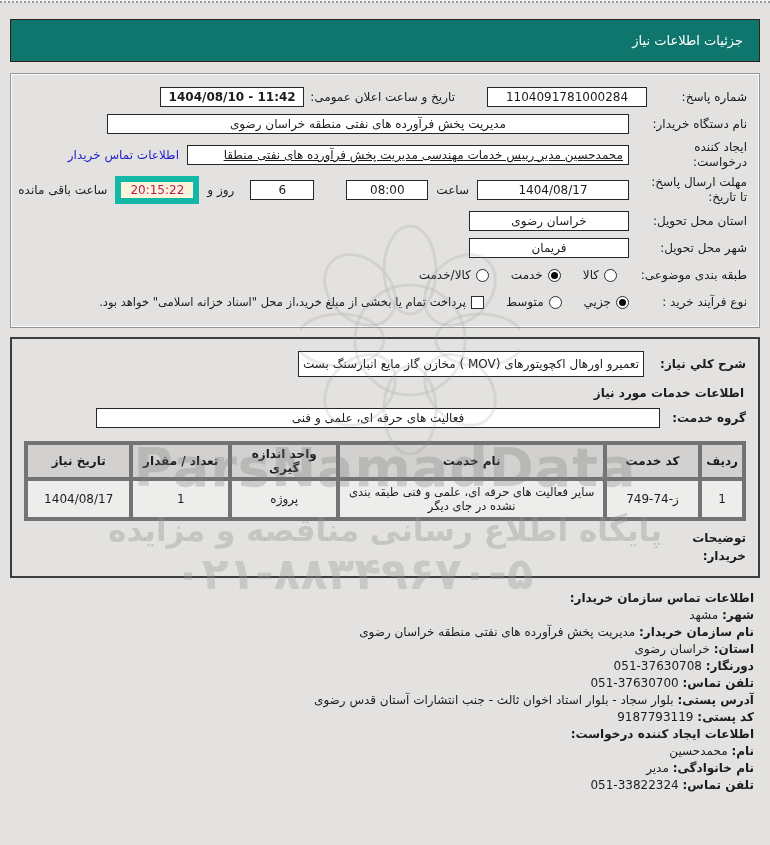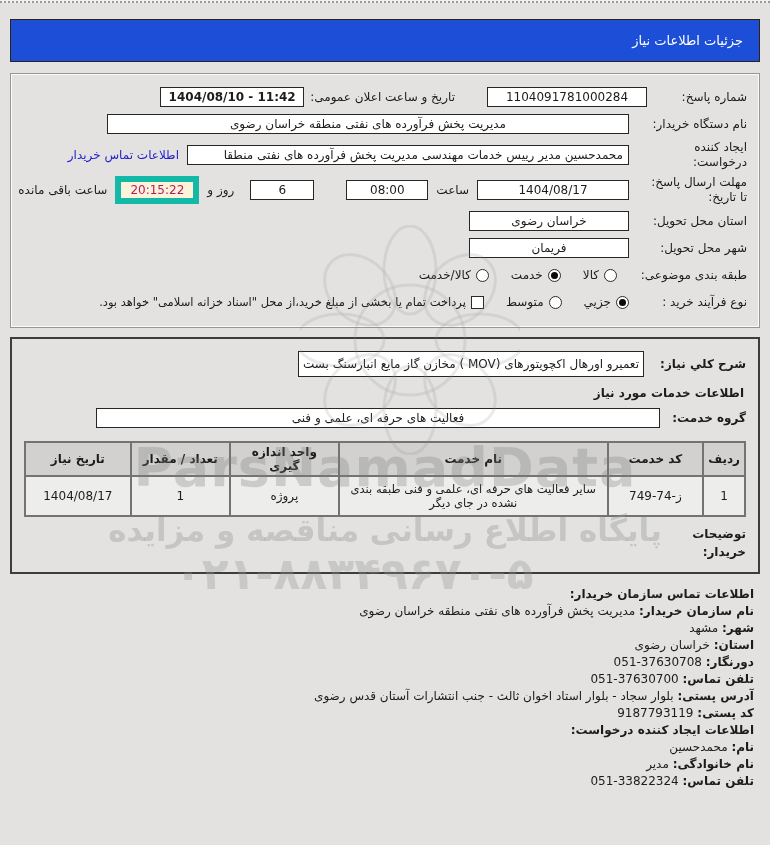--- a/index.html
+++ b/index.html
@@ -9,21 +9,21 @@
     background:#e3e2e0;
     font-family:"DejaVu Sans","Liberation Sans",sans-serif;
     font-size:12px; color:#1c1c1c;
     direction:rtl;
     position:relative; overflow:hidden;
   }
   .top-strip { height:3px; background:#f2f1ef; border-bottom:2px dotted #9a9a9a; }
 
   .title-bar {
     margin:16px 10px 11px 10px;
-    background:#1d4ed8;
+    background:#0f766e;
     border:1px solid #2e2315;
     color:#ffffff;
     height:43px;
     display:flex; align-items:center;
     padding:0 16px;
     font-size:13px;
   }
 
   .panel {
     margin:0 10px;
@@ -49,21 +49,21 @@
     min-height:20px;
     display:inline-flex; align-items:center; justify-content:center;
     padding:1px 5px;
     line-height:1.2;
     overflow:hidden; white-space:nowrap;
     flex:none;
   }
   .w-need { width:160px; }
   .w-announce { width:144px; margin-right:6px;font-weight:bold; }
   .w-org { width:522px; }
-  .w-creator { width:442px; justify-content:flex-start; }
+  .w-creator { width:442px; justify-content:flex-start;text-decoration:underline; }
   .w-date { width:152px; }
   .w-time { width:82px; margin:0 8px; }
   .w-days { width:64px; margin-right:24px; }
   .w-count { width:84px; margin:0 8px; }
   .w-region { width:160px; }
   .w-desc { width:346px; min-height:26px; }
   .w-group { flex:1 1 auto; margin-left:72px; }
 
   .countdown { background:#fbf4da; border:6px solid #14b8a6; color:#be185d; }
 
@@ -85,21 +85,21 @@
   .opt { display:inline-flex; align-items:center; margin-left:22px; }
   .smalltext { font-size:11.5px; }
 
   .bold { font-weight:bold; }
   .sec-head { font-weight:bold; margin:9px 2px 7px 0; }
 
   table.svc {
     width:100%; border-collapse:collapse; margin:12px 0 6px 0;
     background:#ececec;
   }
-  table.svc th, table.svc td { border:2px solid #737373; padding:2px 4px; text-align:center; }
+  table.svc th, table.svc td { border:4px solid #737373; padding:2px 4px; text-align:center; }
   table.svc th { background:#d2d1cf; font-weight:bold; height:30px; }
   table.svc td { height:40px; background:#ededec; }
   .col-row { width:36px; } .col-code { width:96px; } .col-name { width:272px; }
   .col-unit { width:110px; } .col-qty { width:100px; } .col-date { width:106px; }
 
   .notes-row { display:flex; align-items:flex-start; margin:6px 0 2px 0; }
   .notes-label { flex:none; width:88px; font-weight:bold; line-height:1.5; padding-top:2px; }
   .notes-box {
     background:#fff; border:1px solid #222;
     padding:4px 8px; margin-left:86px;
@@ -260,26 +260,26 @@
       <span>خریدار:</span>
     </span>
   </div>
 
 </div>
 
 <div class="contact">
   <div class="cline clabel">اطلاعات تماس سازمان خریدار:</div>
 
   <div class="cline">
+    <span class="clabel">شهر:</span>
+    <span>مشهد</span>
+  </div>
+  <div class="cline">
     <span class="clabel">نام سازمان خریدار:</span>
     <span>مدیریت پخش فرآورده های نفتی منطقه خراسان رضوی</span>
-  </div>
-  <div class="cline">
-    <span class="clabel">شهر:</span>
-    <span>مشهد</span>
   </div>
   <div class="cline">
     <span class="clabel">استان:</span>
     <span>خراسان رضوی</span>
   </div>
   <div class="cline">
     <span class="clabel">دورنگار:</span>
     <span>37630708-051</span>
   </div>
   <div class="cline">

